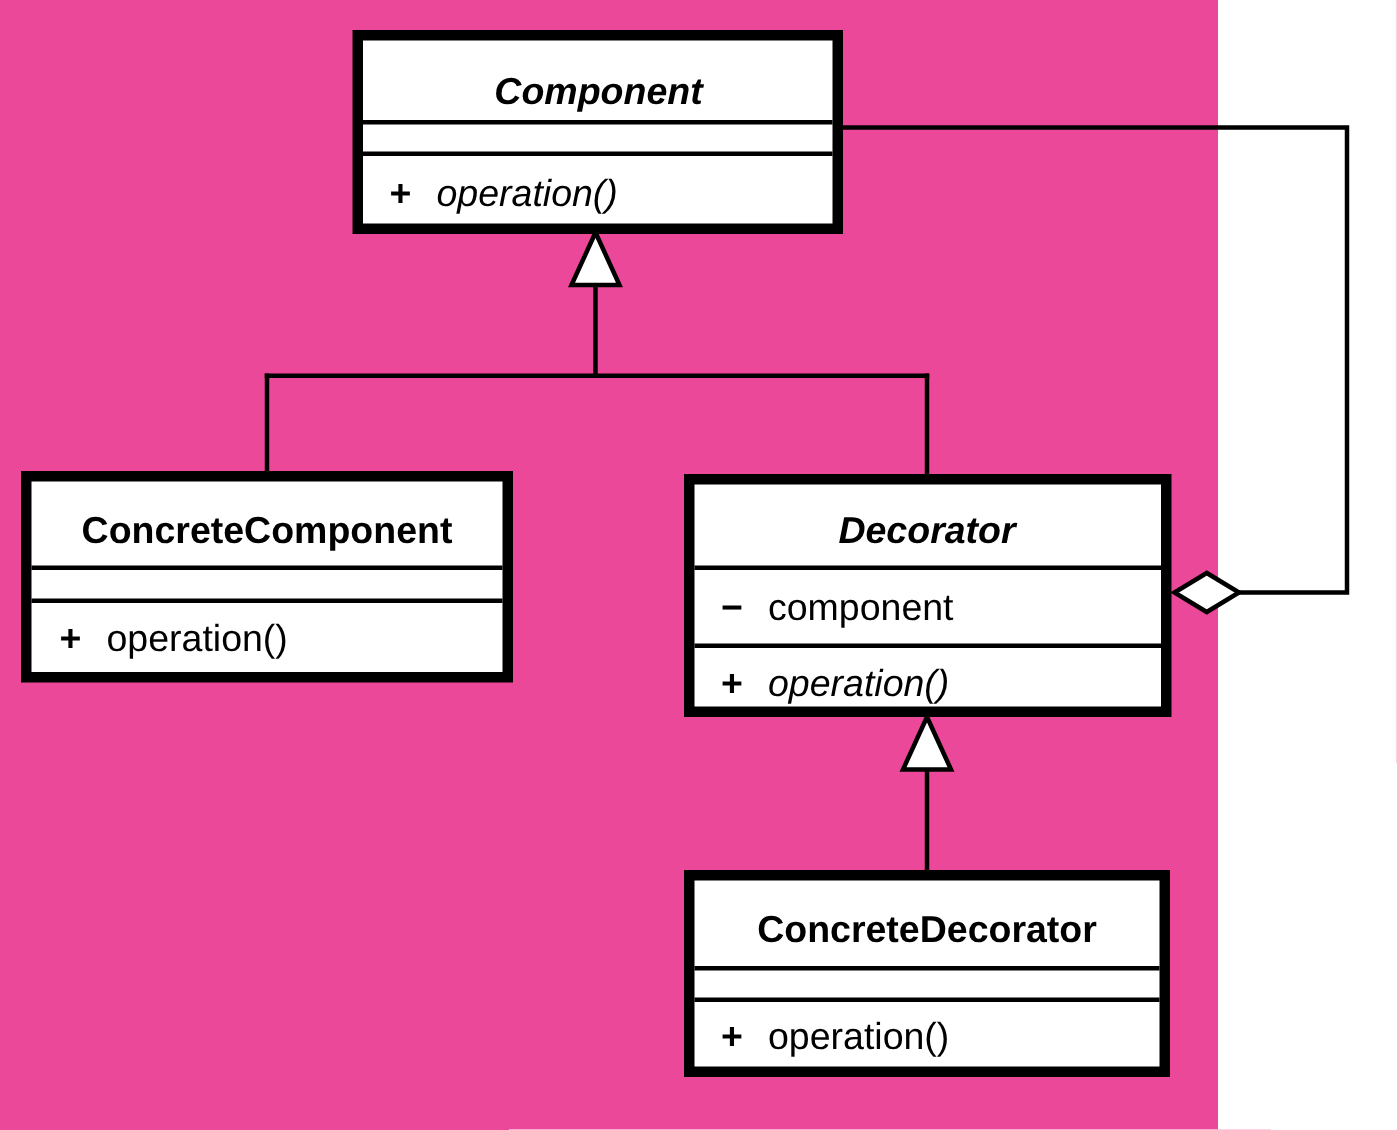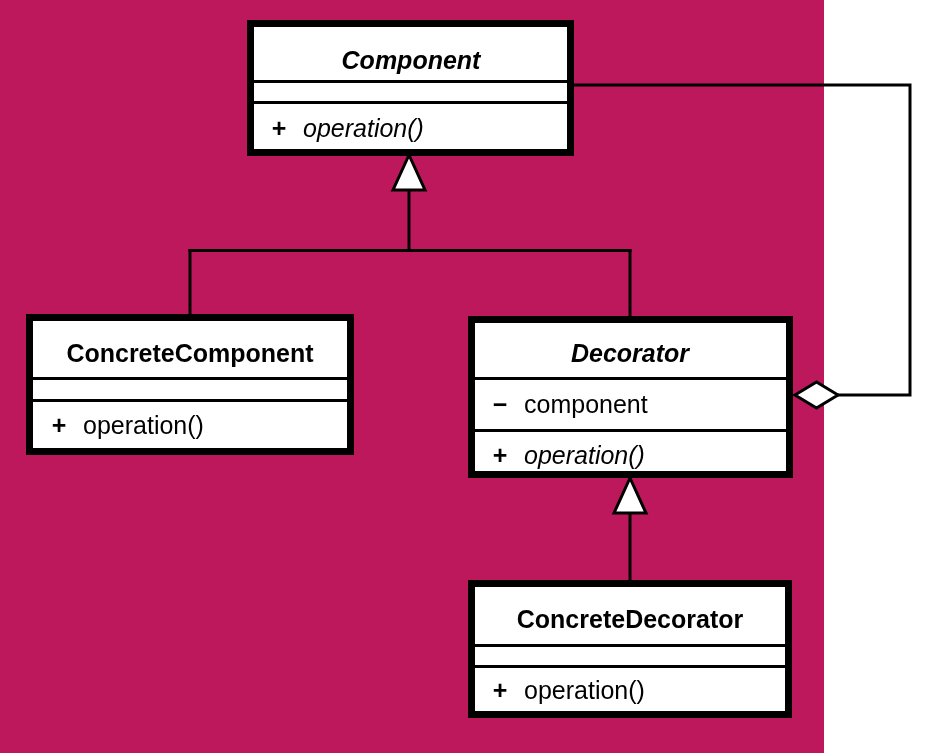--- a/index.html
+++ b/index.html
@@ -10,22 +10,21 @@
   body {
     width: 931px;
     height: 753px;
     font-family: "Liberation Sans", sans-serif;
     overflow: hidden;
   }
   #diagram-root {
     position: relative;
     width: 812px;
     height: 753px;
-    background: #be185d;
-    padding-left: 12px;
+    background: #ec4899;
   }
   svg#uml {
     display: block;
     width: 931px;
     height: 753px;
   }
   .cls-box {
     fill: #ffffff;
     stroke: #000000;
     stroke-width: 7;

